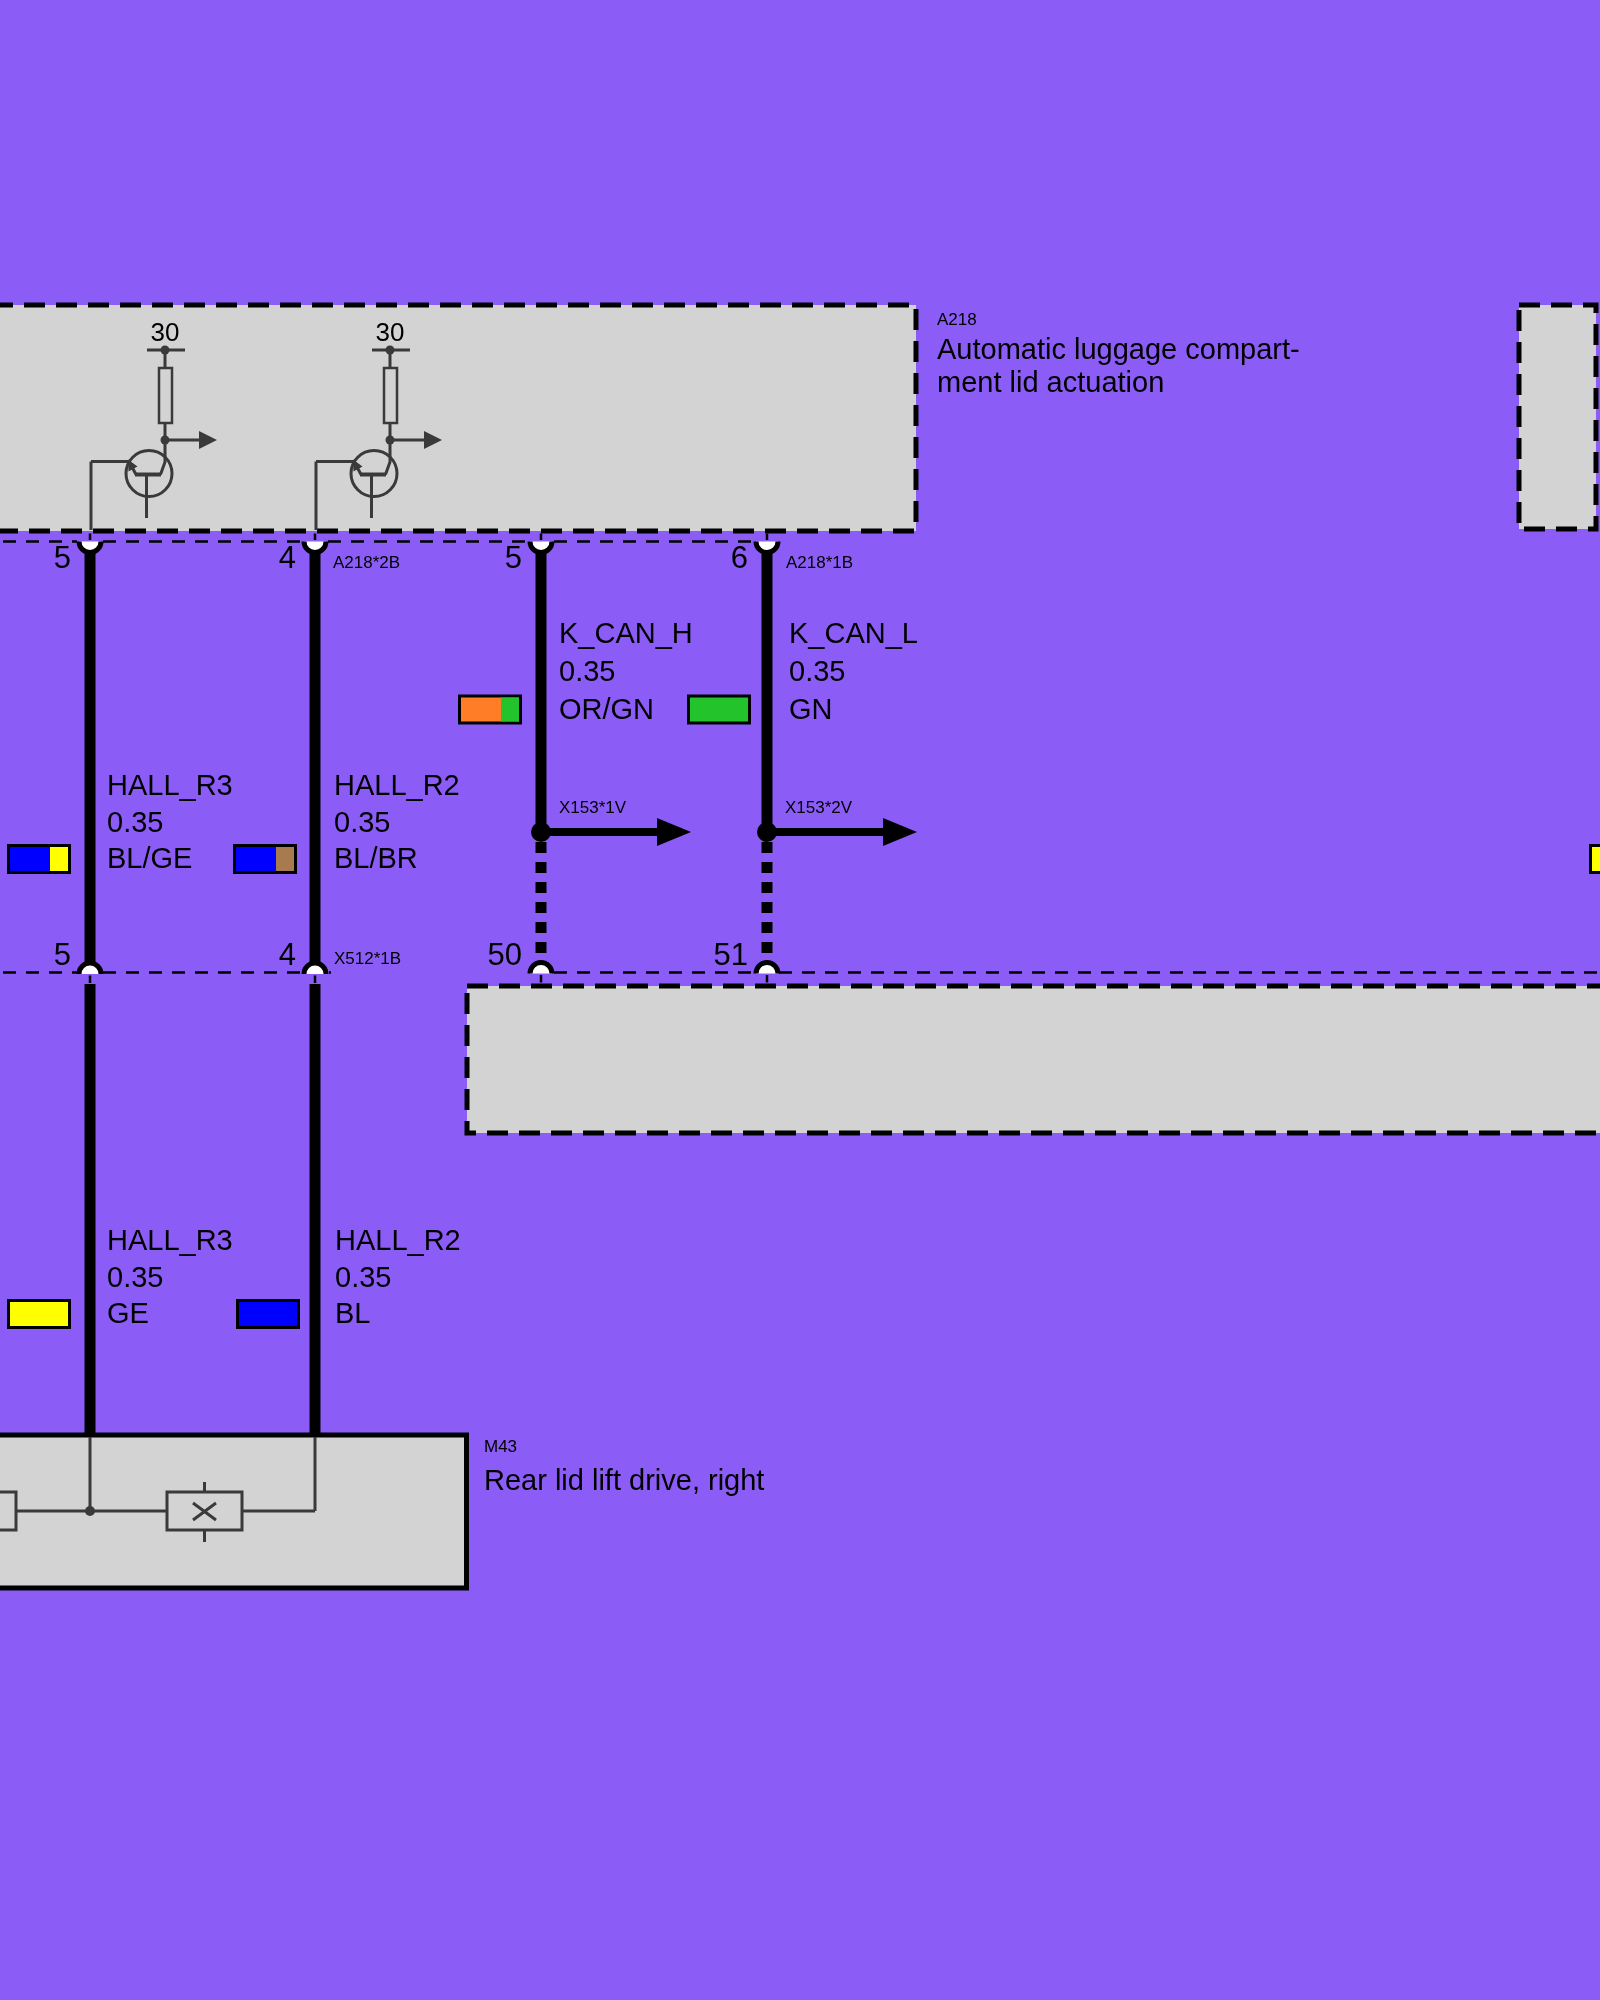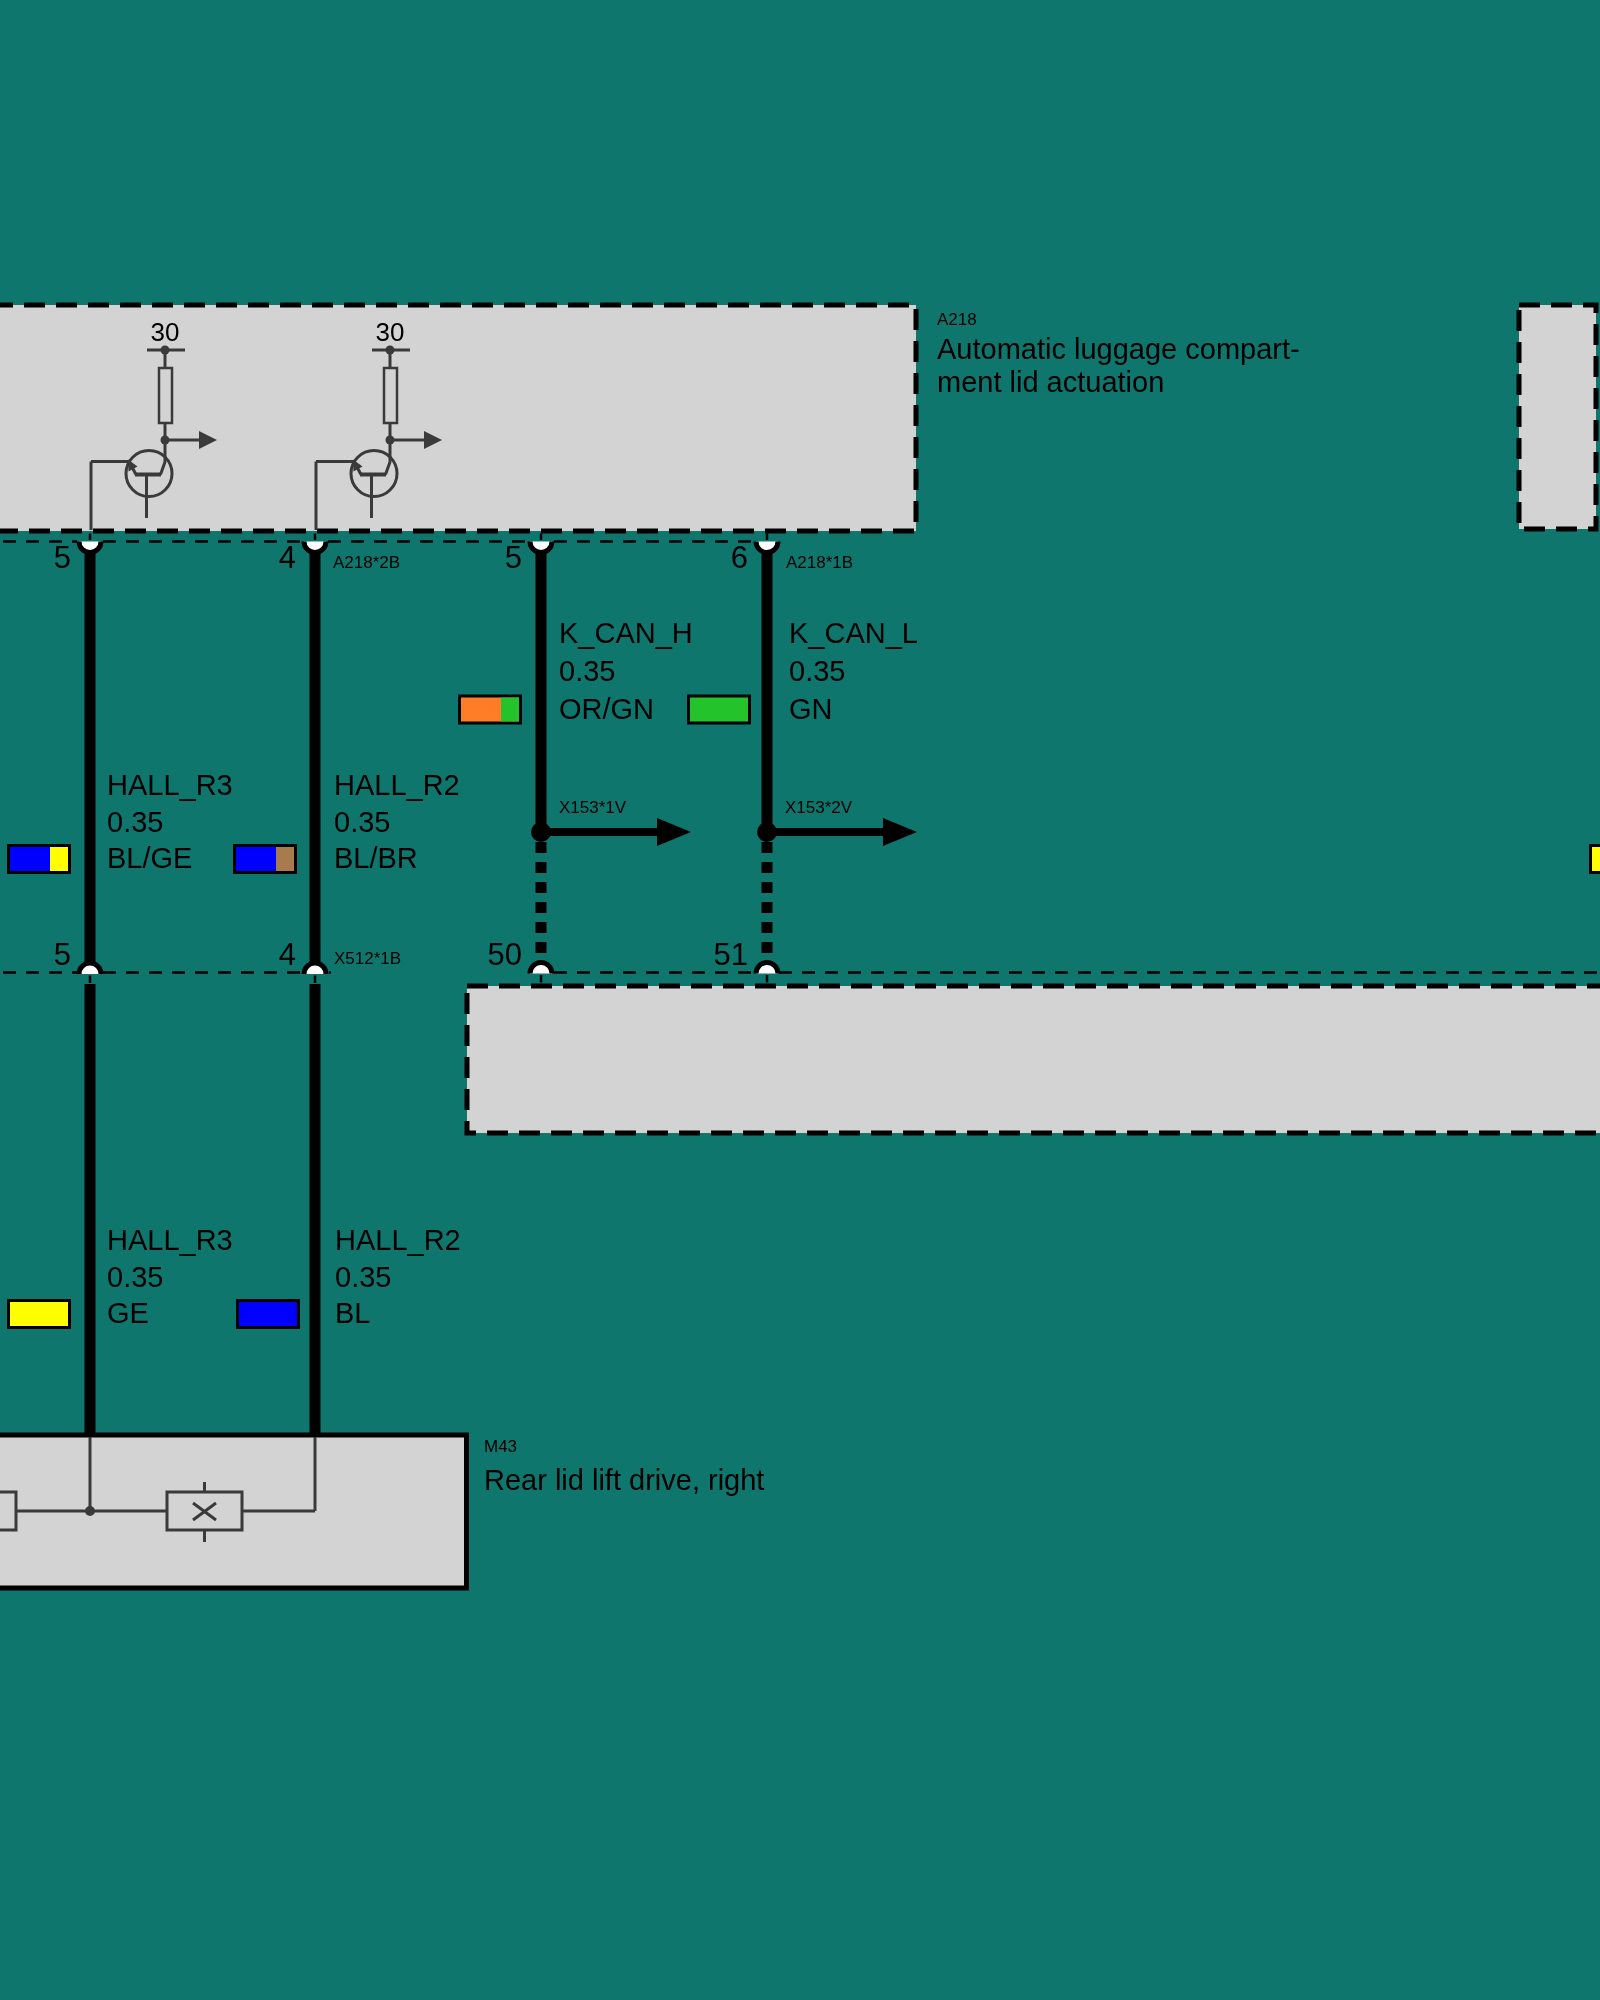--- a/index.html
+++ b/index.html
@@ -1,20 +1,20 @@
 <!DOCTYPE html>
 <html><head>
 <meta charset="utf-8">
 <style>
   html, body { margin: 0; padding: 0; background: #ffffff; }
   .page {
     position: relative;
     width: 1600px;
     height: 2000px;
-    background: #0f766e;
+    background: #8b5cf6;
     overflow: hidden;
     font-family: "Liberation Sans", sans-serif;
   }
   svg { display: block; }
   text {
     font-family: "Liberation Sans", sans-serif;
     fill: #000000;
   }
   .t-label  { font-size: 29px; }
   .t-pin    { font-size: 31px; }

